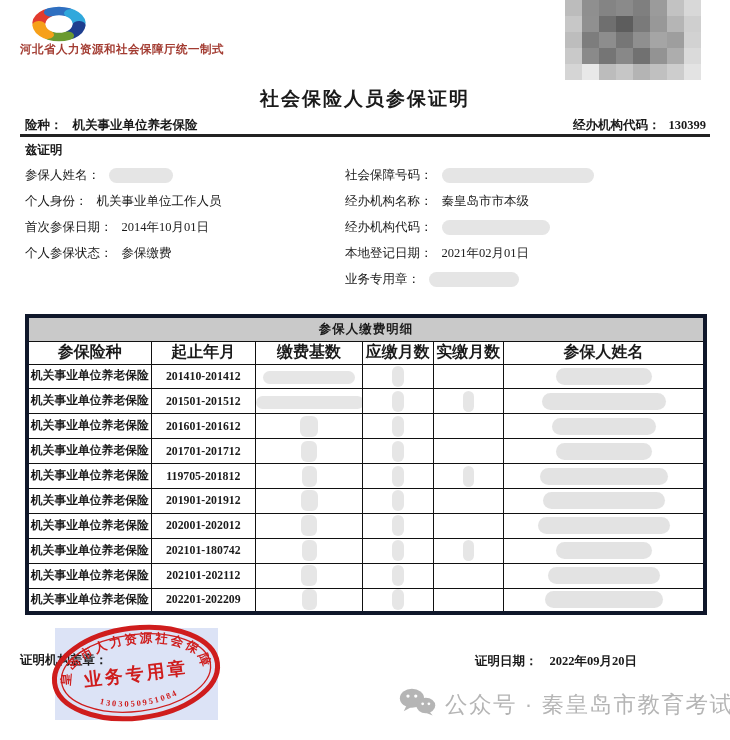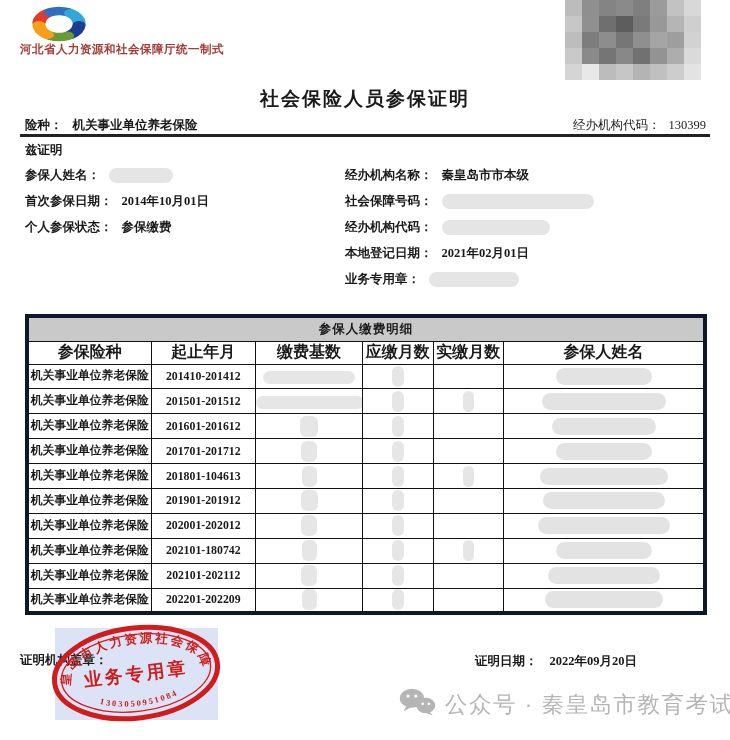--- a/index.html
+++ b/index.html
@@ -11,27 +11,27 @@
   .logo{left:27px;top:4px;width:64px;height:38px}
   .org-line{left:20px;top:42px;font-size:11.5px;font-weight:bold;color:var(--accent-red);letter-spacing:.5px}
   .mosaic{left:565px;top:0;width:136px;height:80px;display:grid;
     grid-template-columns:repeat(8,1fr);grid-template-rows:repeat(5,1fr)}
   .mosaic div{width:100%;height:100%}
 
   .page-title{left:0;top:86px;width:730px;text-align:center;font-size:19px;
     font-weight:bold;letter-spacing:2px}
   .meta-left{left:25px;top:117px;font-size:12.5px;font-weight:bold}
   .meta-left .val{margin-left:10px}
-  .meta-right{right:24px;top:117px;font-size:12.5px;font-weight:normal}
+  .meta-right{right:24px;top:117px;font-size:12.5px;font-weight:bold}
   .meta-right .val{margin-left:8px}
   .divider{left:20px;top:134px;width:690px;height:2.5px;background:#222}
   .intro{left:25px;top:142px;font-size:12.5px;font-weight:bold}
 
   
-  .fcol{top:162px;font-size:12.5px;font-weight:bold}
+  .fcol{top:162px;font-size:12.5px;font-weight:normal}
   .fcol.left{left:25px;width:312px}
   .fcol.right{left:345px;width:362px}
   .frow{height:26px;display:flex;align-items:center;white-space:nowrap}
   .frow .flabel{margin-right:9px}
   .pill{background:#e5e5e5;border-radius:8px;height:15px;display:inline-block}
 
   
   .tablewrap{left:25px;top:314px;width:682px}
   table{width:100%;border-collapse:collapse;table-layout:fixed;border:4px solid #0f172a}
   th,td{border:1.5px solid #111;text-align:center;font-weight:bold;overflow:hidden}
@@ -123,36 +123,40 @@
 <div class="abs divider"></div>
 
 <div class="abs intro">兹证明</div>
 
 <div class="abs fcol left">
   <div class="frow">
       <span class="flabel">参保人姓名：</span>
       <span class="pill" style="width:64px"></span>
     </div>
   <div class="frow">
+      <span class="flabel">个人身份：</span>
+      <span>机关事业单位工作人员</span>
+    </div>
+  <div class="frow">
       <span class="flabel">首次参保日期：</span>
       <span>2014年10月01日</span>
     </div>
   <div class="frow">
       <span class="flabel">个人参保状态：</span>
       <span>参保缴费</span>
     </div>
 </div>
 <div class="abs fcol right">
   <div class="frow">
+      <span class="flabel">社会保障号码：</span>
+      <span class="pill" style="width:152px"></span>
+    </div>
+  <div class="frow">
       <span class="flabel">经办机构名称：</span>
       <span>秦皇岛市市本级</span>
-    </div>
-  <div class="frow">
-      <span class="flabel">社会保障号码：</span>
-      <span class="pill" style="width:152px"></span>
     </div>
   <div class="frow">
       <span class="flabel">经办机构代码：</span>
       <span class="pill" style="width:108px"></span>
     </div>
   <div class="frow">
       <span class="flabel">本地登记日期：</span>
       <span>2021年02月01日</span>
     </div>
   <div class="frow">
@@ -212,21 +216,21 @@
         <tr>
           <td>机关事业单位养老保险</td>
           <td>201701-201712</td>
           <td><span class="sm v" style="width:16px"></span></td>
           <td><span class="sm v" style="width:12px"></span></td>
           <td></td>
           <td><span class="blob" style="width:96px"></span></td>
         </tr>
         <tr>
           <td>机关事业单位养老保险</td>
-          <td>201801-104613</td>
+          <td>119705-201812</td>
           <td><span class="sm v" style="width:15px"></span></td>
           <td><span class="sm v" style="width:12px"></span></td>
           <td><span class="sm v" style="width:11px"></span></td>
           <td><span class="blob" style="width:128px"></span></td>
         </tr>
         <tr>
           <td>机关事业单位养老保险</td>
           <td>201901-201912</td>
           <td><span class="sm v" style="width:17px"></span></td>
           <td><span class="sm v" style="width:12px"></span></td>

